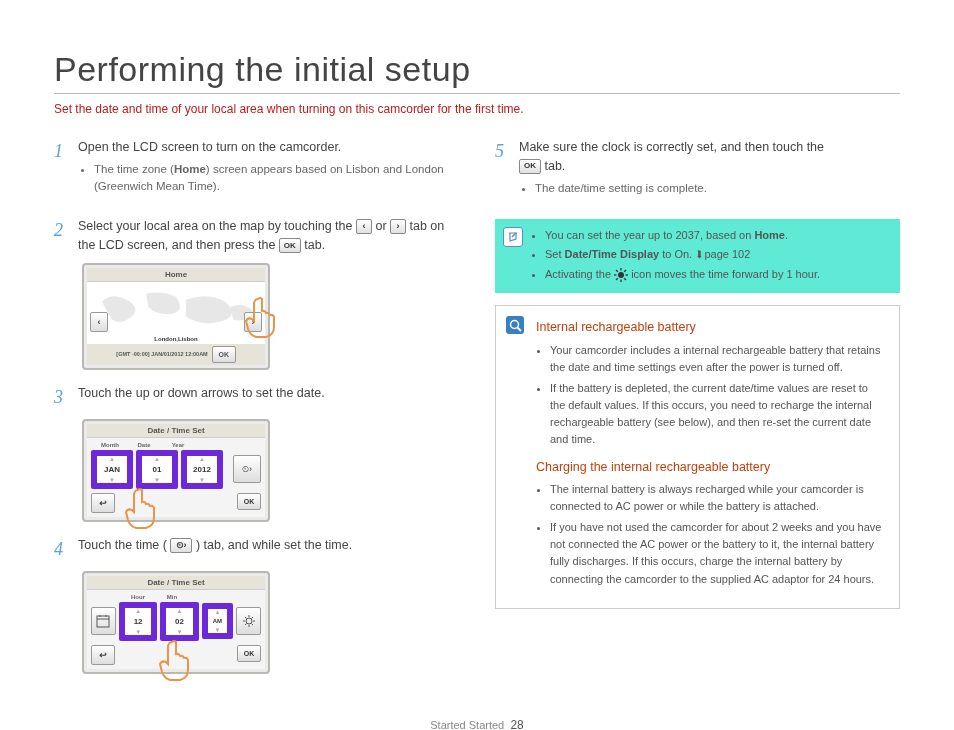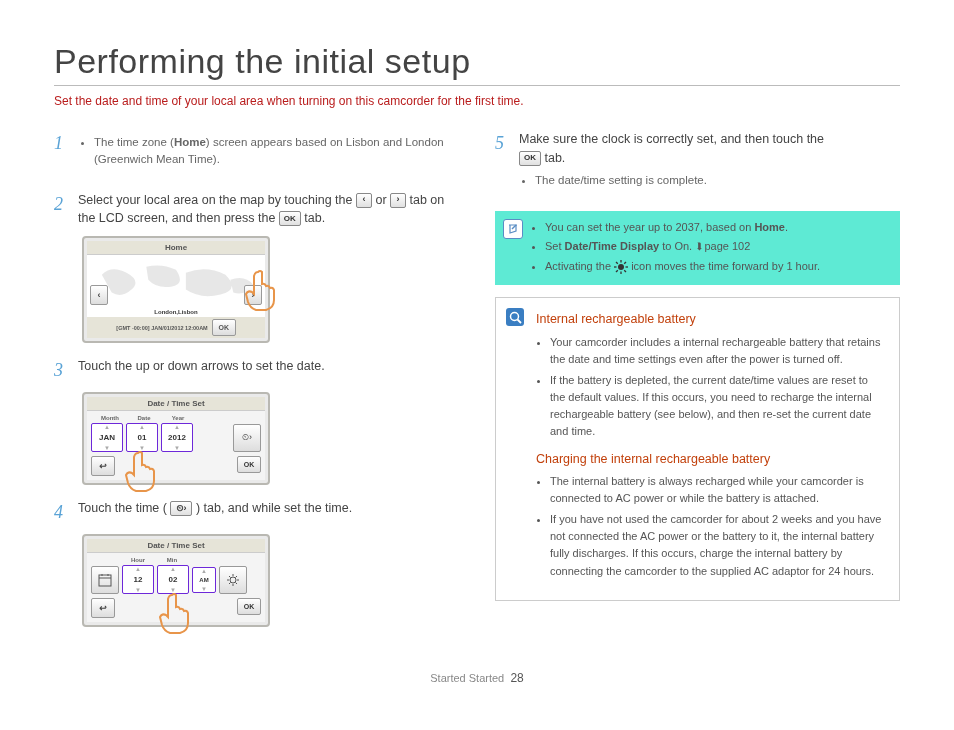--- a/index.html
+++ b/index.html
@@ -9,21 +9,21 @@
     background: #fff;
     color: #333;
     width: 954px;
   }
   .page {
     padding: 34px 54px 20px 54px;
   }
   h1.title {
     font-weight: 300;
     font-size: 34px;
-    margin: 8px 0 4px 0;
+    margin: 16px 0 4px 0;
     color: #444;
     letter-spacing: 0.5px;
   }
   .rule { border-top: 1px solid #bbb; margin-bottom: 8px; }
   .subtitle { font-size: 12px; color: #b91c1c; margin-bottom: 22px; }
   .cols { display: flex; gap: 36px; }
   .col { flex: 1; }
   .step { display: flex; gap: 10px; margin-bottom: 8px; font-size: 12.5px; line-height: 1.5; color: #444; }
   .step-num {
     font-family: Georgia, 'Times New Roman', serif;
@@ -126,21 +126,21 @@
   .hand svg { width:100%; height:100%; }
   .date-body {
     background:#f4f4f4;
     padding:4px;
   }
   .col-labels { display:flex; gap:4px; font-size:6px; color:#666; font-weight:bold; justify-content:flex-start; padding:0 2px 2px 4px;}
   .col-labels span { width:30px; text-align:center; }
   .spinner-row { display:flex; gap:3px; align-items:center;}
   .spinner {
     width:30px;
-    background:#fff;border:1px solid #6d28d9;border-radius:2px;
+    background:#fff;border:6px solid #6d28d9;border-radius:2px;
     display:flex;flex-direction:column;align-items:center;
     font-size:8px;font-weight:bold;
   }
   .spinner .arrow { font-size:6px;color:#aaa;line-height:6px;}
   .spinner .val { padding:3px 0;}
   .side-btn { width:26px;height:26px;background:linear-gradient(#fff,#ddd);border:1px solid #999;border-radius:2px;display:flex;align-items:center;justify-content:center;font-size:9px;}
   .bottom-row { display:flex;justify-content:space-between;margin-top:4px;}
 
   .note-box {
     background:#5eead4;
@@ -188,20 +188,21 @@
   <div class="rule"></div>
   <div class="subtitle">Set the date and time of your local area when turning on this camcorder for the first time.</div>
 
   <div class="cols">
 
     <div class="col">
 
       <div class="step">
         <div class="step-num">1</div>
         <div class="step-body">
+          <span>Open the LCD screen to turn on the camcorder.</span>
           <ul class="bullets">
             <li>
               <span>The time zone (</span><b>Home</b><span>) screen appears based on Lisbon and London (Greenwich Mean Time).</span>
             </li>
           </ul>
         </div>
       </div>
 
       <div class="step">
         <div class="step-num">2</div>

